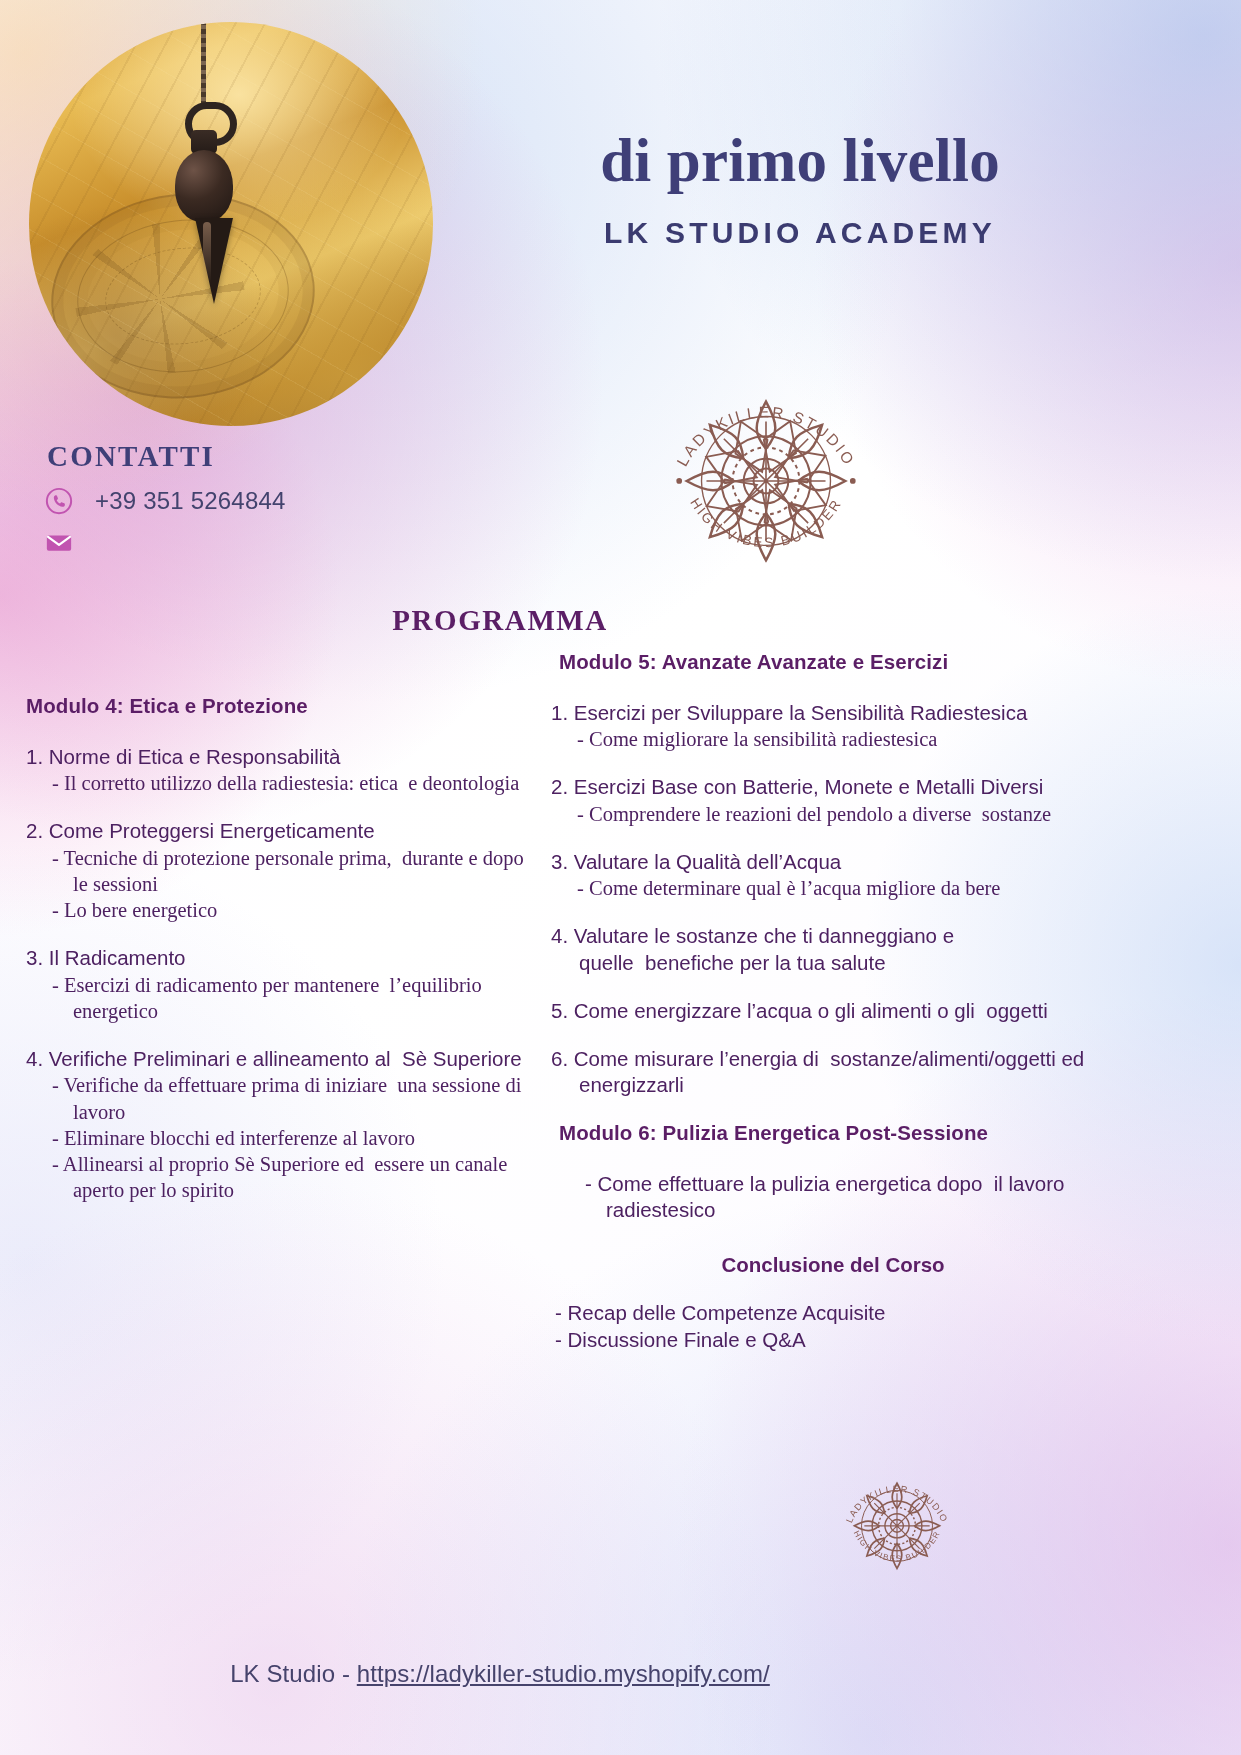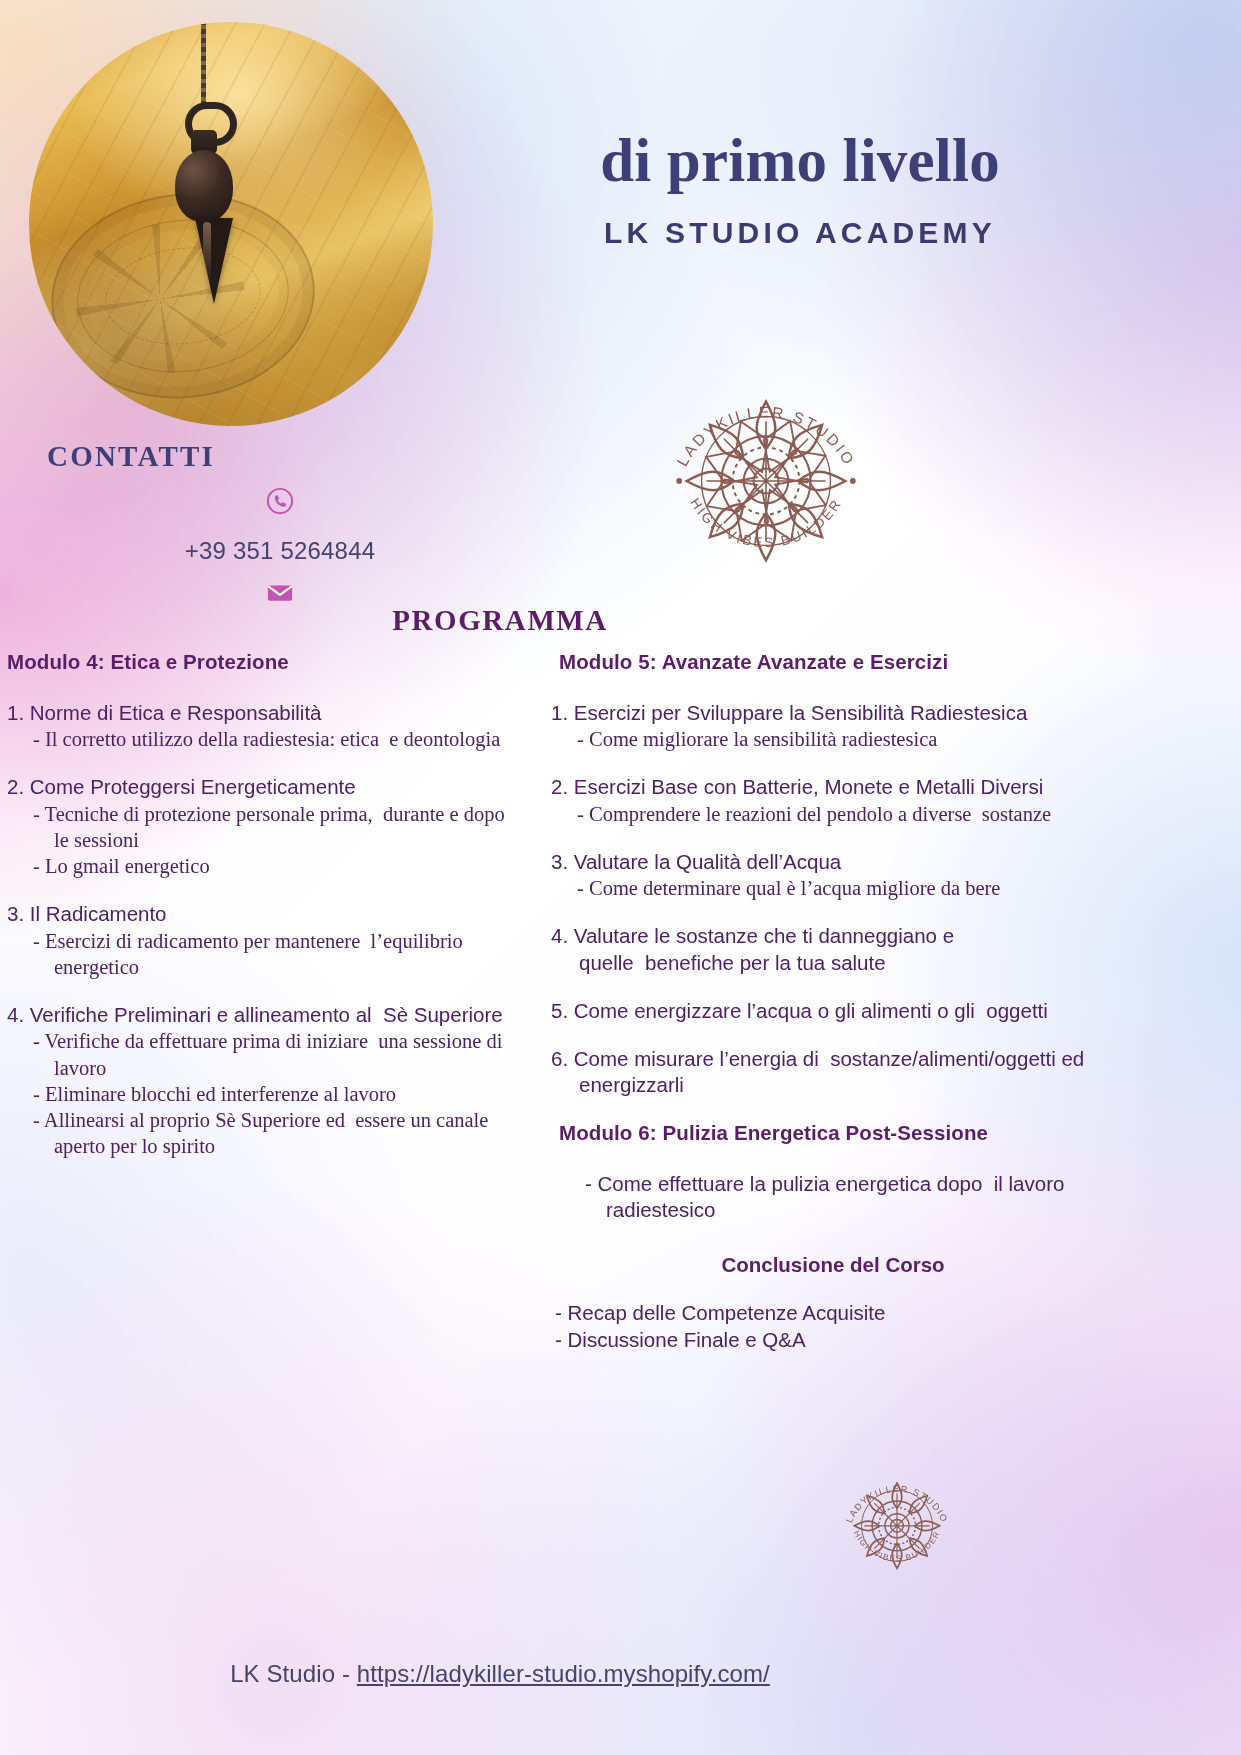--- a/index.html
+++ b/index.html
@@ -120,34 +120,34 @@
   #footer-logo{left:826px;top:1452px;width:142px;height:142px;}
   .mandala-wrap svg{width:100%;height:100%;display:block;}
   .mandala-text{font-family:"Liberation Sans",sans-serif;fill:#8a5c52;letter-spacing:2px;}
 
   
   #contacts{position:absolute;left:45px;top:440px;width:470px;}
   .contacts-heading{
     font-family:"Liberation Serif",serif;font-weight:bold;color:#3f3f78;
     font-size:29px;letter-spacing:2.2px;margin:0 0 14px 2px;
   }
-  .contact-row{display:flex;align-items:center;gap:22px;margin:0 0 14px 0;flex-direction:column;}
+  .contact-row{display:flex;align-items:center;gap:22px;margin:0 0 14px 0;}
   .contact-text{font-size:24px;color:#43436e;letter-spacing:.2px;}
   .icon-phone,.icon-mail{flex:0 0 auto;width:28px;height:28px;display:block;}
 
   
   #programma-heading{
     position:absolute;left:0;top:604px;width:1000px;text-align:center;
     font-family:"Liberation Serif",serif;font-weight:bold;color:#5b1e66;
     font-size:29px;letter-spacing:1.6px;
   }
 
   #columns{position:absolute;left:0;top:650px;width:1241px;height:880px;}
   .col{position:absolute;top:0;}
-  #col-left{left:7px;width:500px;}
+  #col-left{left:26px;width:500px;margin-top:44px;}
   #col-right{left:551px;width:560px;}
 
   .module-title{
     font-weight:bold;color:#5b1e66;font-size:20.5px;letter-spacing:.1px;
     margin:0 0 26px 0;
   }
   .module-title.indent{margin-left:8px;}
   .item{margin:0 0 22px 0;}
   .item-head{
     color:#4d2161;font-size:20.5px;line-height:1.28;margin:0;
@@ -273,21 +273,21 @@
     <div class="col" id="col-left">
       <div class="module-title">Modulo 4: Etica e Protezione</div>
       <div id="left-items">
           <div class="item">
             <div class="item-head">1. Norme di Etica e Responsabilità</div>
             <div class="sub">- Il corretto utilizzo della radiestesia: etica&nbsp;&nbsp;e deontologia</div>
           </div>
           <div class="item">
             <div class="item-head">2. Come Proteggersi Energeticamente</div>
             <div class="sub">- Tecniche di protezione personale prima,&nbsp;&nbsp;durante e dopo le sessioni</div>
-            <div class="sub">- Lo gmail energetico</div>
+            <div class="sub">- Lo bere energetico</div>
           </div>
           <div class="item">
             <div class="item-head">3. Il Radicamento</div>
             <div class="sub">- Esercizi di radicamento per mantenere&nbsp;&nbsp;l’equilibrio energetico</div>
           </div>
           <div class="item">
             <div class="item-head">4. Verifiche Preliminari e allineamento al&nbsp;&nbsp;Sè Superiore</div>
             <div class="sub">- Verifiche da effettuare prima di iniziare&nbsp;&nbsp;una sessione di lavoro</div>
             <div class="sub">- Eliminare blocchi ed interferenze al lavoro</div>
             <div class="sub">- Allinearsi al proprio Sè Superiore ed&nbsp;&nbsp;essere un canale aperto per lo spirito</div>

